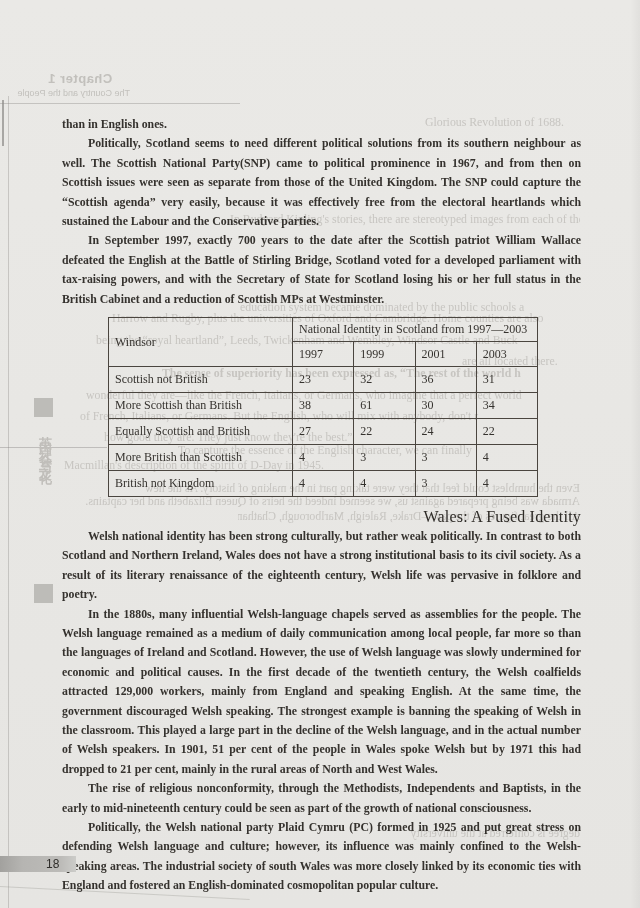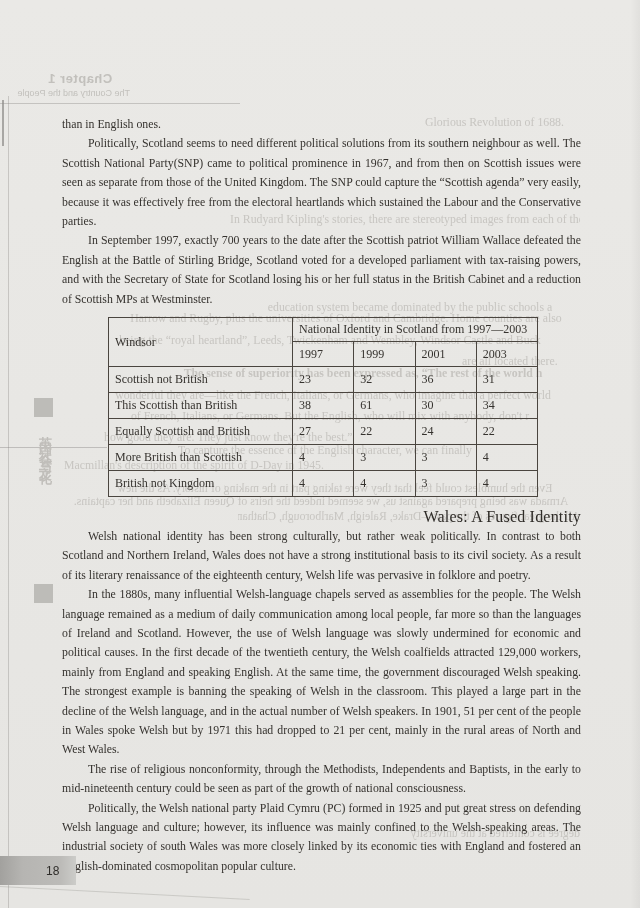--- a/index.html
+++ b/index.html
@@ -19,21 +19,21 @@
   
   .edge-line-left{position:absolute;left:8px;top:96px;bottom:0;width:1px;background:rgba(110,108,104,.28);}
   .edge-nick{position:absolute;left:2px;top:100px;height:46px;width:2px;background:rgba(70,68,64,.40);}
   .top-rule{position:absolute;left:0;top:103px;width:240px;height:1px;background:rgba(140,138,134,.40);}
   .fold-line{position:absolute;left:0;top:447px;width:107px;height:1px;background:rgba(130,128,124,.40);}
   .scratch{position:absolute;left:0;top:886px;width:250px;height:1px;background:rgba(140,138,134,.30);transform:rotate(3deg);transform-origin:left center;}
 
   
   .ghost{
     position:absolute;color:#c7c5c1;font-size:11.8px;line-height:14px;
-    white-space:nowrap;overflow:hidden;filter:blur(.3px);pointer-events:none;text-align:center;
+    white-space:nowrap;overflow:hidden;filter:blur(.3px);pointer-events:none;
   }
   .ghost.mirrored{transform:scaleX(-1);}
   .chapter-ghost{
     position:absolute;left:30px;top:71px;width:100px;text-align:center;
     color:#c2c0bc;transform:scaleX(-1);filter:blur(.4px);
     font-family:"Liberation Sans", sans-serif;pointer-events:none;
   }
   .chapter-ghost .cg-title{font-weight:bold;font-size:13px;letter-spacing:.5px;}
   .chapter-ghost .cg-sub{font-size:9px;margin-top:2px;white-space:nowrap;}
   .spine-ghost{
@@ -44,42 +44,42 @@
   }
   .spine-square{position:absolute;left:34px;width:19px;height:19px;background:#bdbcb8;filter:blur(.5px);}
   .sq1{top:398px;} .sq2{top:584px;}
 
   
   .content{
     position:absolute;left:62px;top:115px;width:519px;
     font-size:11.8px;line-height:19.4px;color:#35322e;
     text-align:justify;
   }
-  .content p{margin:0;text-indent:26px;}
+  .content p{margin:0;text-indent:26px;font-weight:bold;}
   .content p.noindent{text-indent:0;}
   .content h2{
     font-size:16px;font-weight:normal;margin:10px 0 0 0;letter-spacing:.2px;
     text-align:right;color:#2f2c28;
   }
 
   
   table.id-table{
     border-collapse:collapse;margin:8px 0 10px 46px;width:430px;
     font-size:12px;color:#35322e;table-layout:fixed;background:transparent;
   }
   table.id-table td{border:1px solid #4a453f;padding:2px 6px;text-align:left;vertical-align:middle;}
   table.id-table .c-id{width:171px;}
   table.id-table .c-y{width:58px;}
   table.id-table tr.hdr1 td{height:19px;}
   table.id-table tr.hdr2 td{height:20px;}
   table.id-table tr.data td{height:21px;}
 
   
   .pagebar{
-    position:absolute;left:0;top:856px;width:76px;height:29px;
+    position:absolute;left:0;top:856px;width:76px;height:16px;
     background:linear-gradient(90deg,#a2a19e,#b6b5b2 30%,#bcbbb8 80%,#ccccc9);
     display:flex;align-items:center;
   }
   .pagebar span{
     margin-left:46px;font-family:"Liberation Sans", sans-serif;
     font-size:12px;color:#2f2d2a;
   }
 </style>
 </head>
 <body>
@@ -136,21 +136,21 @@
         <td class="c-y">2003</td>
       </tr>
       <tr class="data">
         <td>Scottish not British</td>
         <td>23</td>
         <td>32</td>
         <td>36</td>
         <td>31</td>
       </tr>
       <tr class="data">
-        <td>This Scottish than British</td>
+        <td>More Scottish than British</td>
         <td>38</td>
         <td>61</td>
         <td>30</td>
         <td>34</td>
       </tr>
       <tr class="data">
         <td>Equally Scottish and British</td>
         <td>27</td>
         <td>22</td>
         <td>24</td>

